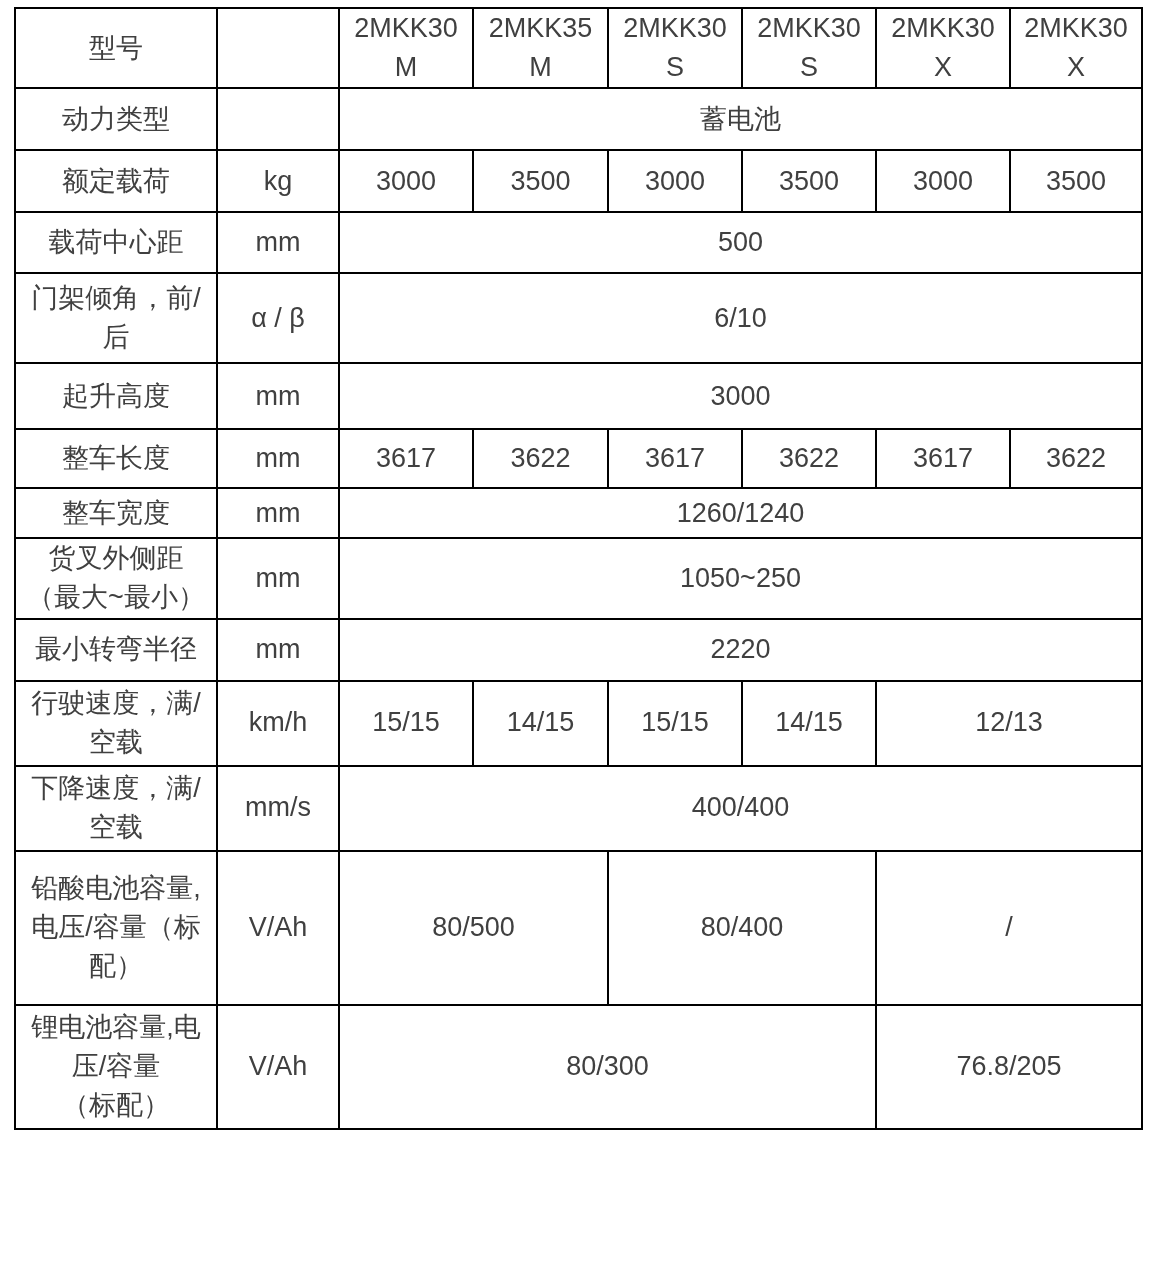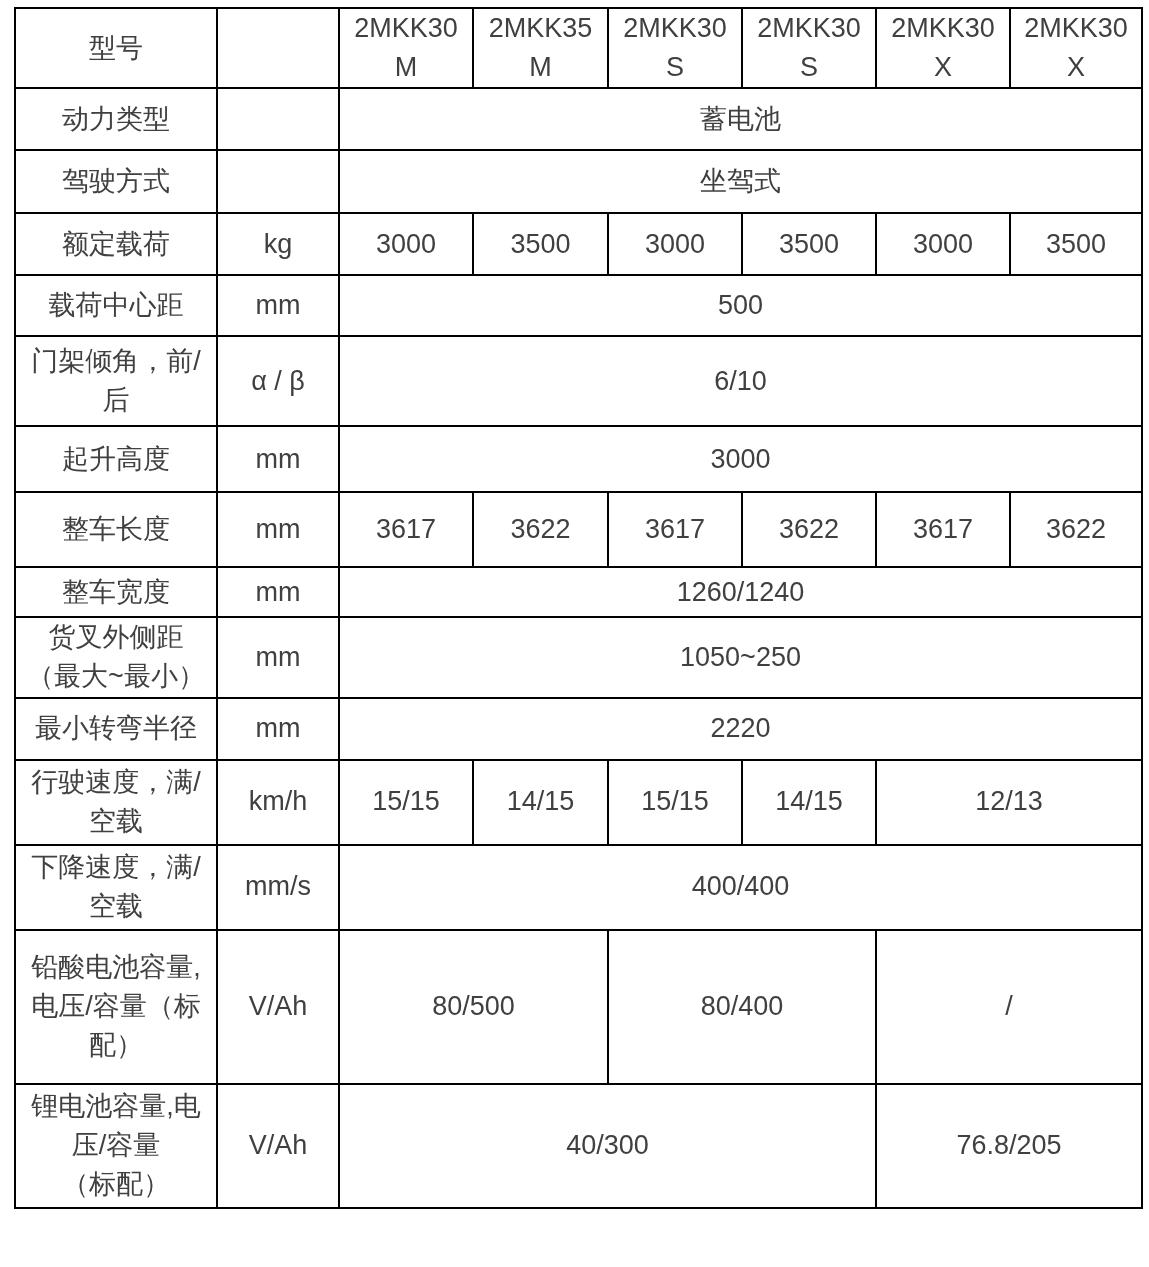--- a/index.html
+++ b/index.html
@@ -60,25 +60,20 @@
     <td>2MKK30
 X</td>
   </tr>
 
   <tr style="height:62px">
     <td>动力类型</td>
     <td></td>
     <td colspan="6">蓄电池</td>
   </tr>
 
-  <tr style="height:63px">
-    <td>驾驶方式</td>
-    <td></td>
-    <td colspan="6">坐驾式</td>
-  </tr>
 
   <tr style="height:62px">
     <td>额定载荷</td>
     <td>kg</td>
     <td>3000</td>
     <td>3500</td>
     <td>3000</td>
     <td>3500</td>
     <td>3000</td>
     <td>3500</td>
@@ -96,21 +91,21 @@
     <td>α / β</td>
     <td colspan="6">6/10</td>
   </tr>
 
   <tr style="height:66px">
     <td>起升高度</td>
     <td>mm</td>
     <td colspan="6">3000</td>
   </tr>
 
-  <tr style="height:75px">
+  <tr style="height:59px">
     <td>整车长度</td>
     <td>mm</td>
     <td>3617</td>
     <td>3622</td>
     <td>3617</td>
     <td>3622</td>
     <td>3617</td>
     <td>3622</td>
   </tr>
 
@@ -160,17 +155,17 @@
     <td colspan="2">80/500</td>
     <td colspan="2">80/400</td>
     <td colspan="2">/</td>
   </tr>
 
   <tr style="height:124px">
     <td>锂电池容量,电
 压/容量
 （标配）</td>
     <td>V/Ah</td>
-    <td colspan="4">40/300</td>
+    <td colspan="4">80/300</td>
     <td colspan="2">76.8/205</td>
   </tr>
 </tbody>
   </table>
 
 </body></html>

